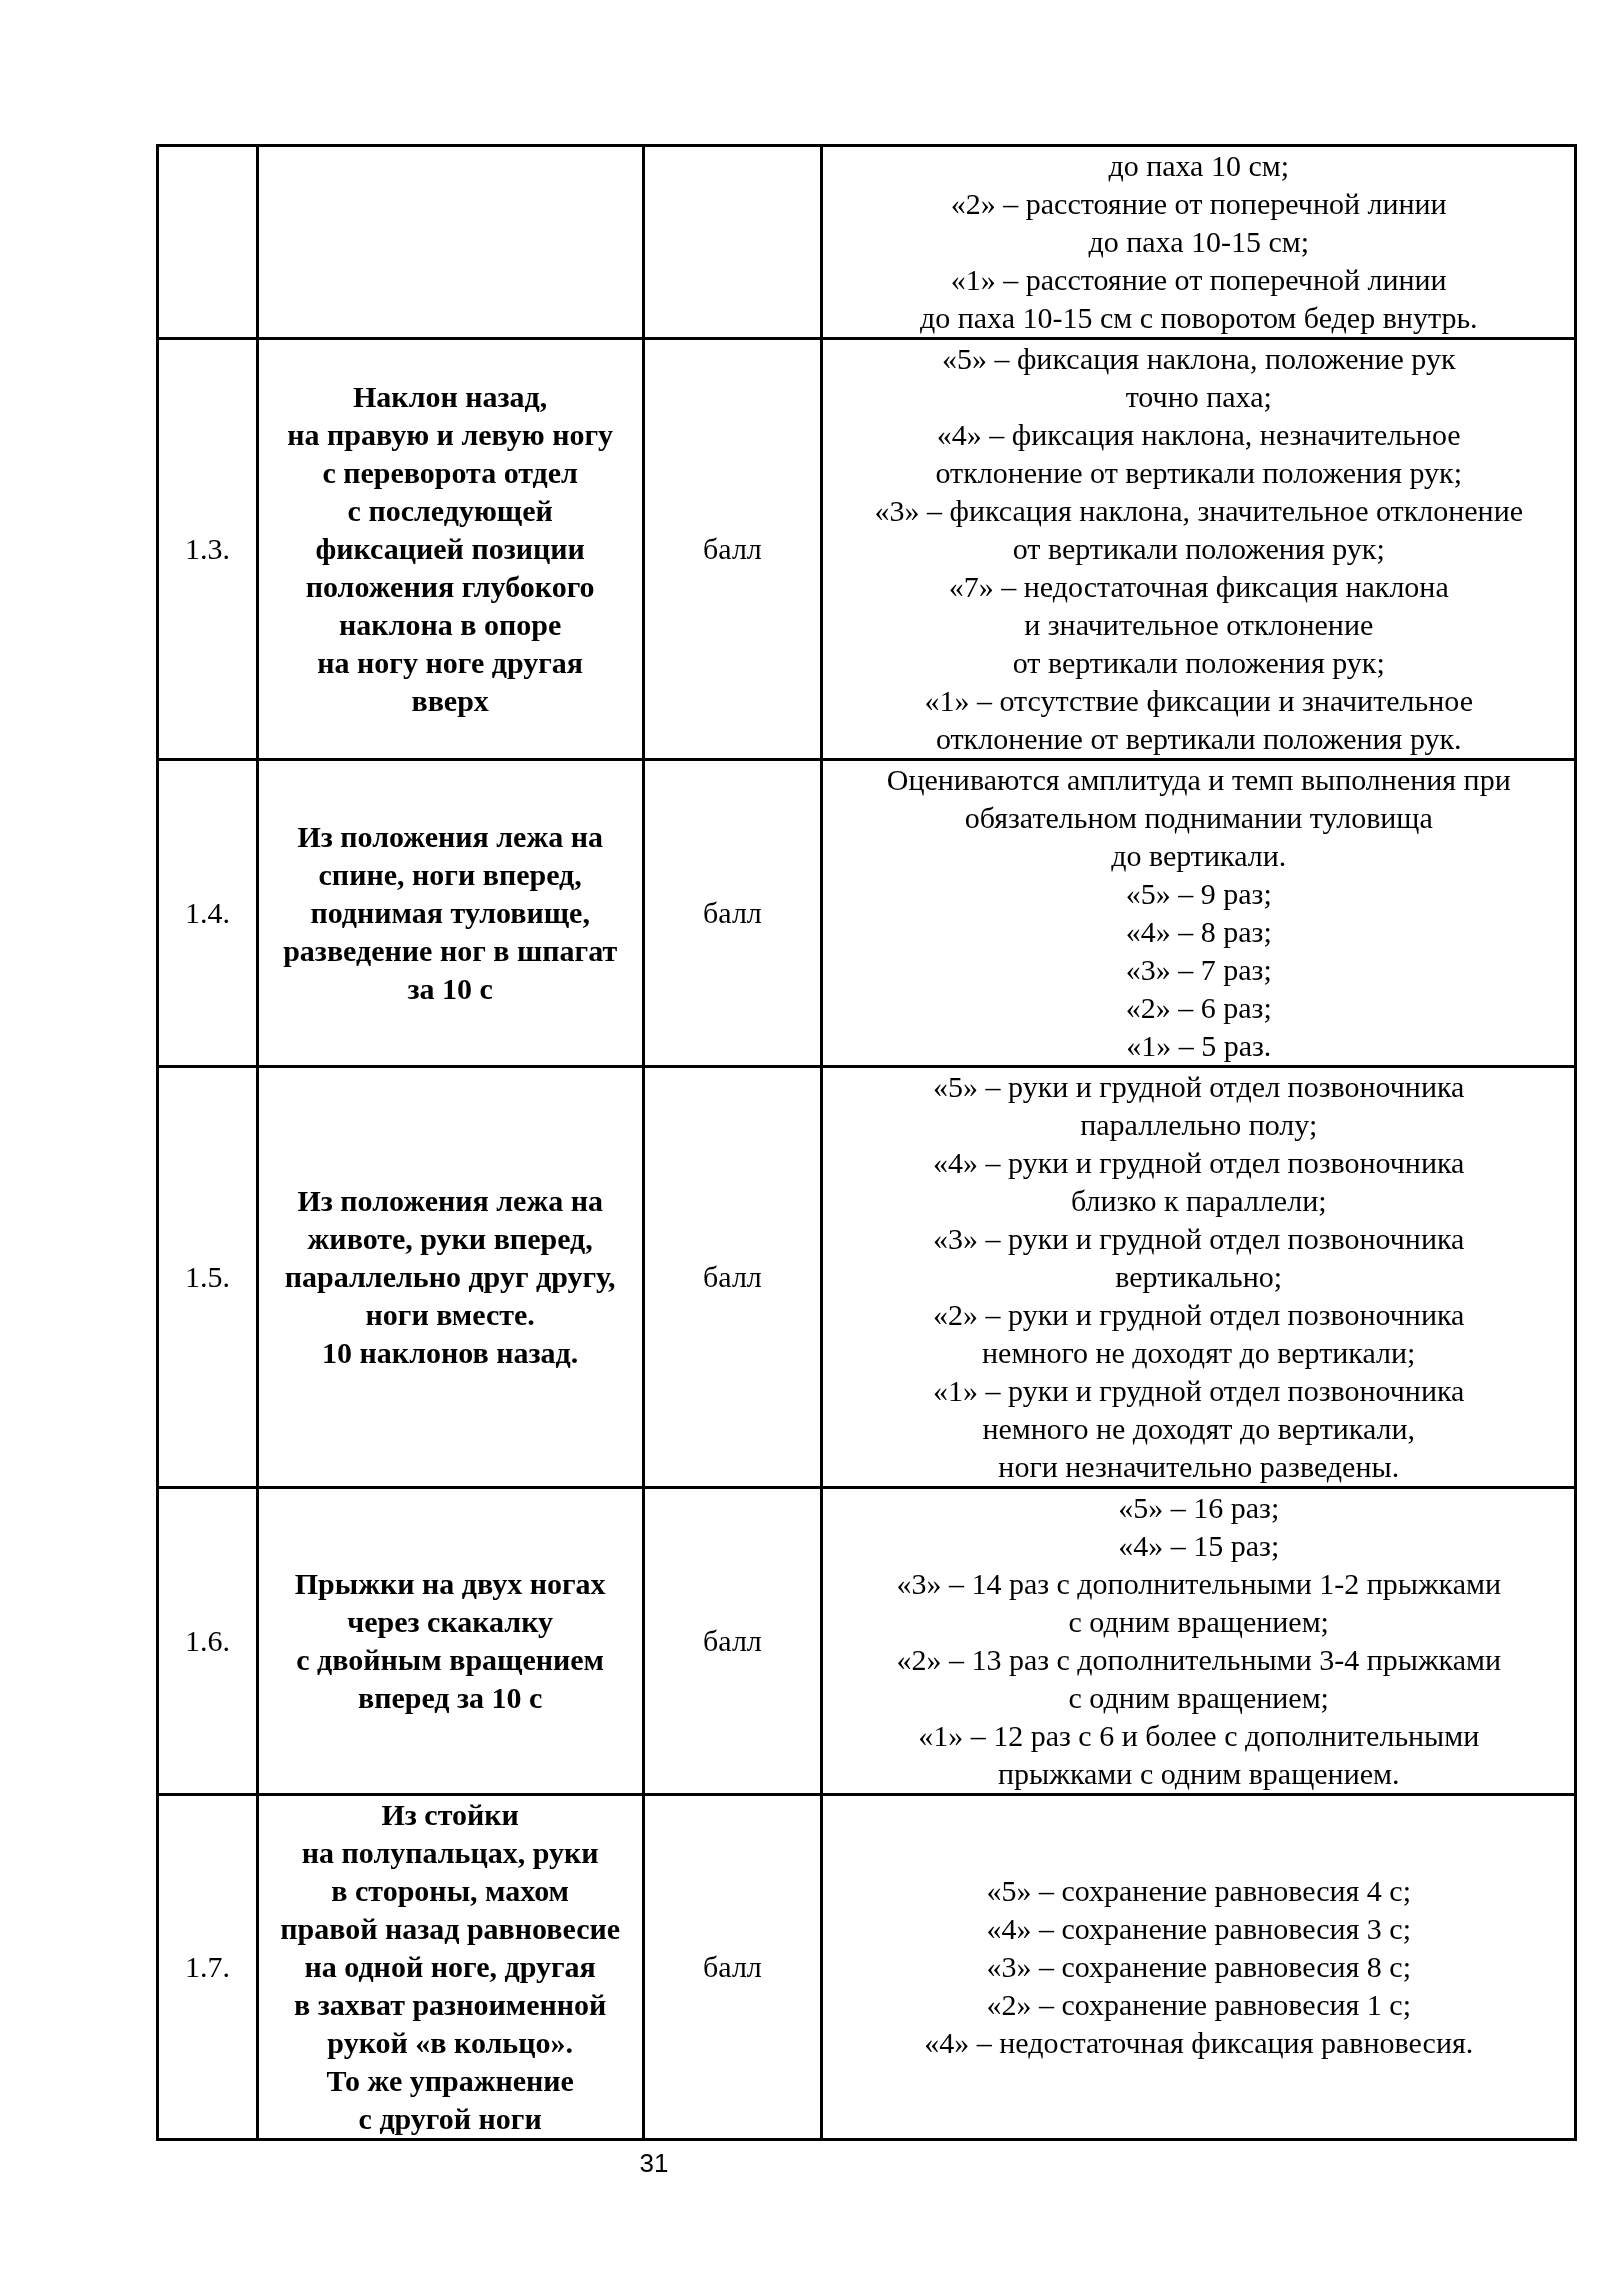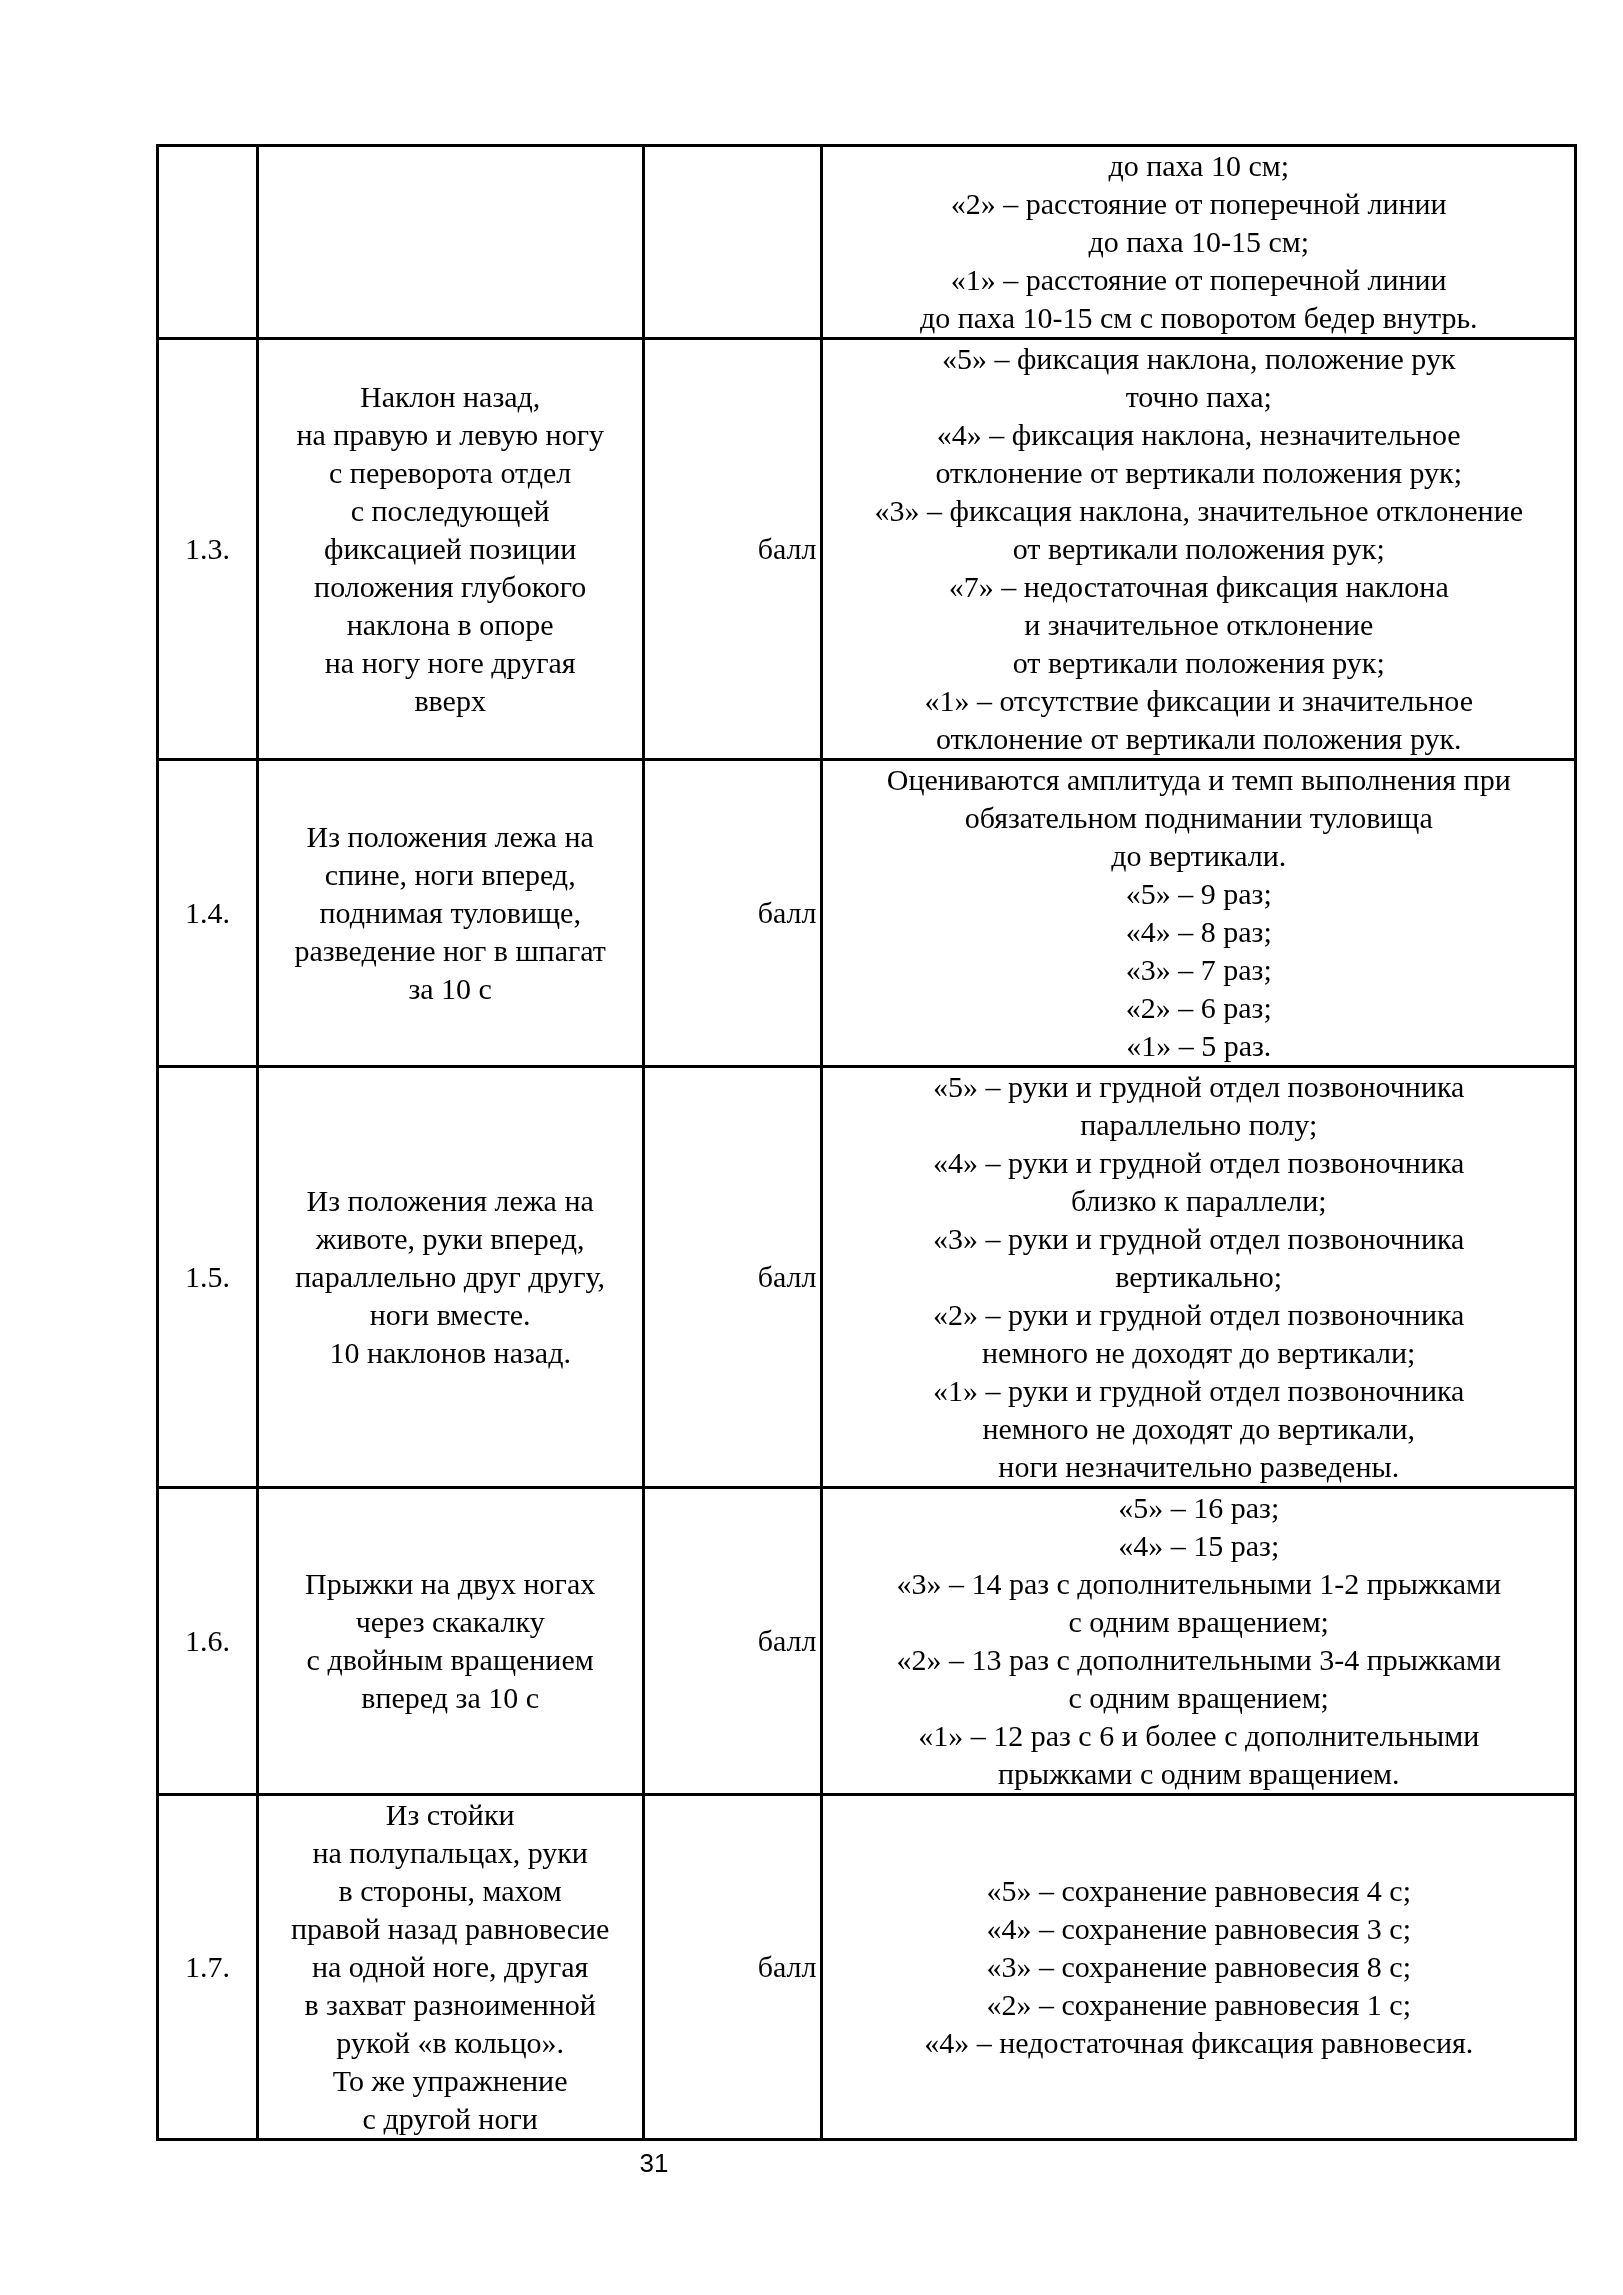--- a/index.html
+++ b/index.html
@@ -2,22 +2,22 @@
 <html style="font-size:10.5px"><head>
 <meta charset="utf-8">
 <style>
   html, body { margin:0; padding:0; background:#ffffff; }
   body { width:1623px; height:2295px; position:relative; overflow:hidden;
          font-family:"Liberation Serif", "DejaVu Serif", serif; color:#000; }
   .tbl { position:absolute; left:156px; top:144px; width:1404px; border-collapse:collapse; table-layout:fixed; }
   .tbl td { border:3.3px solid #000; text-align:center; vertical-align:middle;
             font-size:30px; line-height:38px; padding:0 3.9px; }
   .tbl td.c1 { width:89px; }
-  .tbl td.c2 { width:375px; }
-  .tbl td.c3 { width:168px;text-align:right; }
+  .tbl td.c2 { width:375px;font-weight:bold; }
+  .tbl td.c3 { width:168px; }
   .tbl td.c4 { width:743px; }
   .line { display:block; white-space:nowrap; }
   .pagenum { position:absolute; top:2148px; left:0; width:1308px; text-align:center;
              font-family:"Liberation Sans", "DejaVu Sans", sans-serif; font-size:26px; }
 </style>
 </head>
 <body>
 
 <table class="tbl">
   <tbody id="tbody">

